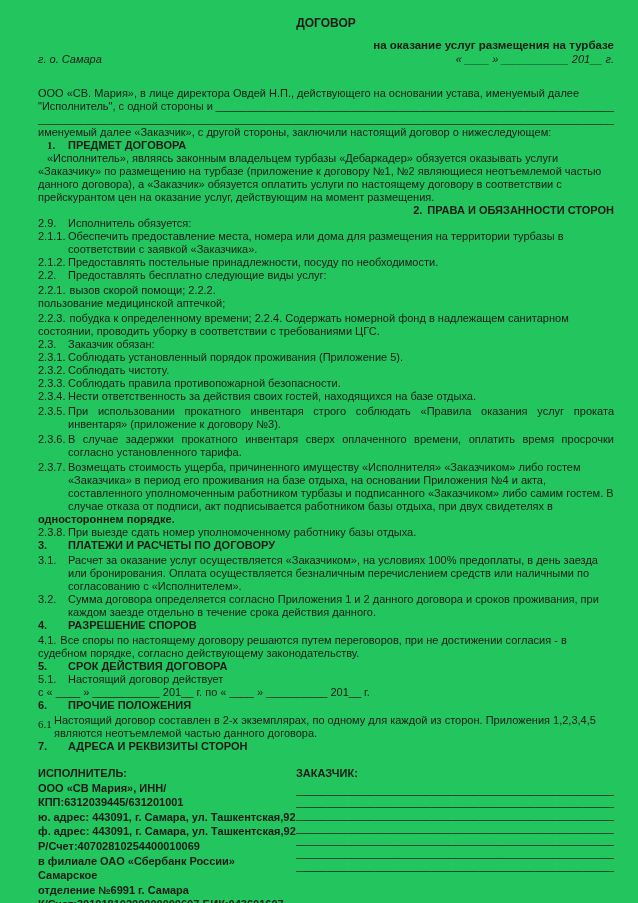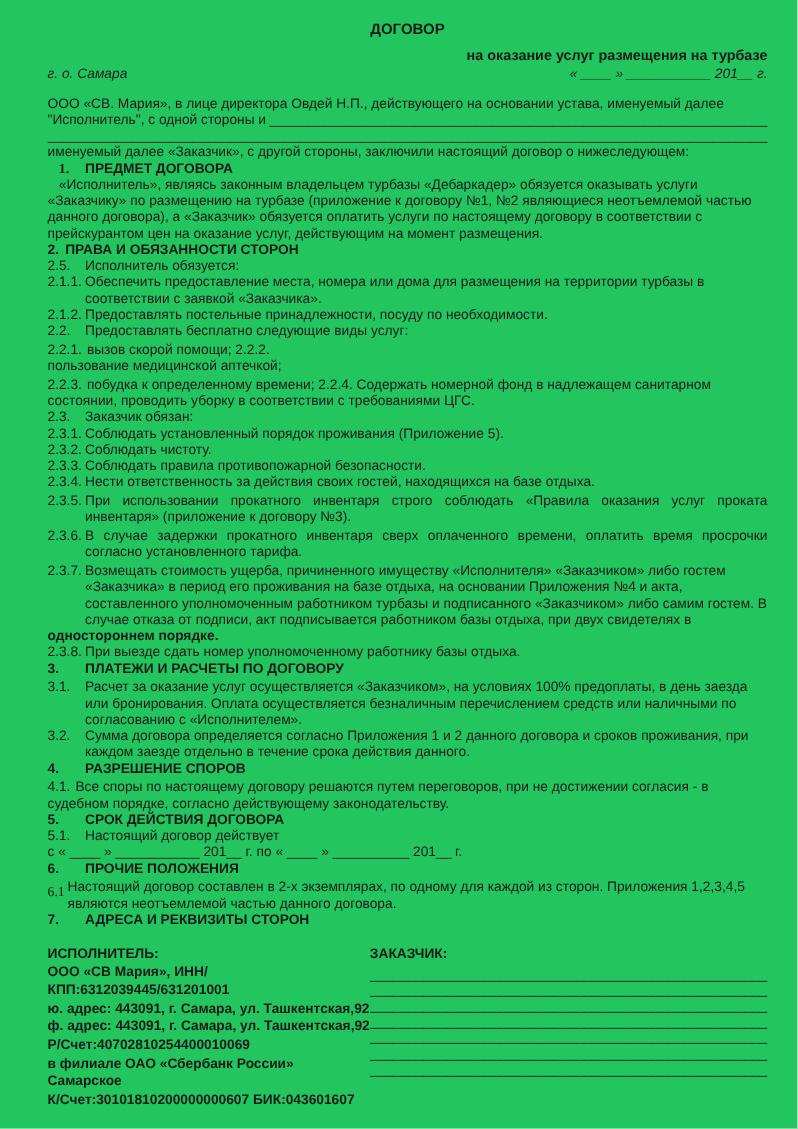--- a/index.html
+++ b/index.html
@@ -6,26 +6,26 @@
   .page{
     width:638px;height:903px;box-sizing:border-box;background:#22c55e;color:#1a1a1a;
     padding:17px 24px 0 38px;
     font-family:"Liberation Sans", sans-serif;
     font-size:11px;line-height:13px;
     overflow:hidden;
   }
   .title{text-align:center;font-weight:bold;font-size:12px;margin-bottom:9px;}
   .subtitle{text-align:right;font-weight:bold;font-size:11.5px;margin-bottom:1px;}
   .place-date{display:flex;justify-content:space-between;font-style:italic;}
-  .intro{margin-top:11px;margin-bottom:0;}
+  .intro{margin-top:21px;margin-bottom:0;}
   .clip{white-space:nowrap;overflow:hidden;}
   .sec{font-weight:bold;display:flex;}
   .sec .num{flex:0 0 30px;}
   .sec1 .num{padding-left:9px;box-sizing:border-box;}
-  .sec-tight{font-weight:bold;display:block;}
+  .sec-tight{font-weight:bold;display:block;text-align:right;}
   .sec-tight .num{margin-right:5px;}
   .serif{font-family:"Liberation Serif", serif;}
   .para-indent{text-indent:9px;}
   .hang{position:relative;padding-left:30px;}
   .hang .num{position:absolute;left:0;top:0;}
   .hang16{position:relative;padding-left:16px;}
   .hang16 .num{position:absolute;left:0;top:4px;}
   .flow .num{margin-right:4px;text-align:right;}
   .just{text-align:justify;}
   .bold{font-weight:bold;}
@@ -60,21 +60,21 @@
     <span class="num serif">1.</span>
       <span>ПРЕДМЕТ ДОГОВОРА</span>
   </div>
   <div class="para-indent">«Исполнитель», являясь законным владельцем турбазы «Дебаркадер» обязуется оказывать услуги «Заказчику» по размещению на турбазе (приложение к договору №1, №2 являющиеся неотъемлемой частью данного договора), а «Заказчик» обязуется оплатить услуги по настоящему договору в соответствии с прейскурантом цен на оказание услуг, действующим на момент размещения.</div>
 
   <div class="sec-tight">
     <span class="num">2.</span><span>ПРАВА И ОБЯЗАННОСТИ СТОРОН</span>
   </div>
 
   <div class="hang">
-    <span class="num">2.5.</span><span>Исполнитель обязуется:</span>
+    <span class="num">2.9.</span><span>Исполнитель обязуется:</span>
   </div>
   <div class="hang">
     <span class="num">2.1.1.</span><span>Обеспечить предоставление места, номера или дома для размещения на территории турбазы в соответствии с заявкой «Заказчика».</span>
   </div>
   <div class="hang">
     <span class="num">2.1.2.</span><span>Предоставлять постельные принадлежности, посуду по необходимости.</span>
   </div>
   <div class="hang">
     <span class="num">2.2.</span><span>Предоставлять бесплатно следующие виды услуг:</span>
   </div>
@@ -158,20 +158,21 @@
   </div>
 
   <div class="req">
     <div class="req-left">
       <div>ИСПОЛНИТЕЛЬ:</div>
       <div>ООО «СВ Мария», ИНН/КПП:6312039445/631201001</div>
       <div>ю. адрес: 443091, г. Самара, ул. Ташкентская,92</div>
       <div>ф. адрес: 443091, г. Самара, ул. Ташкентская,92</div>
       <div>Р/Счет:40702810254400010069</div>
       <div>в филиале ОАО «Сбербанк России» Самарское</div>
+      <div>отделение №6991 г. Самара</div>
       <div>К/Счет:30101810200000000607 БИК:043601607</div>
     </div>
     <div class="req-right">
       <div class="hdr">ЗАКАЗЧИК:</div>
       <div class="blank">____________________________________________________</div>
       <div class="blank">____________________________________________________</div>
       <div class="blank">____________________________________________________</div>
       <div class="blank">____________________________________________________</div>
       <div class="blank">____________________________________________________</div>
       <div class="blank">____________________________________________________</div>

